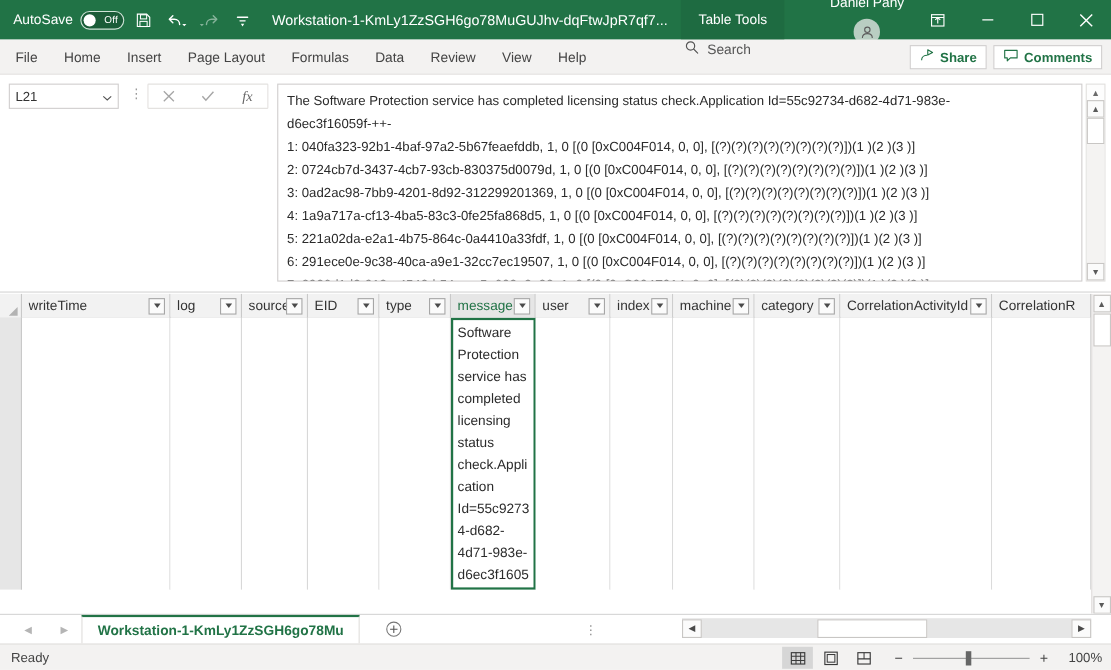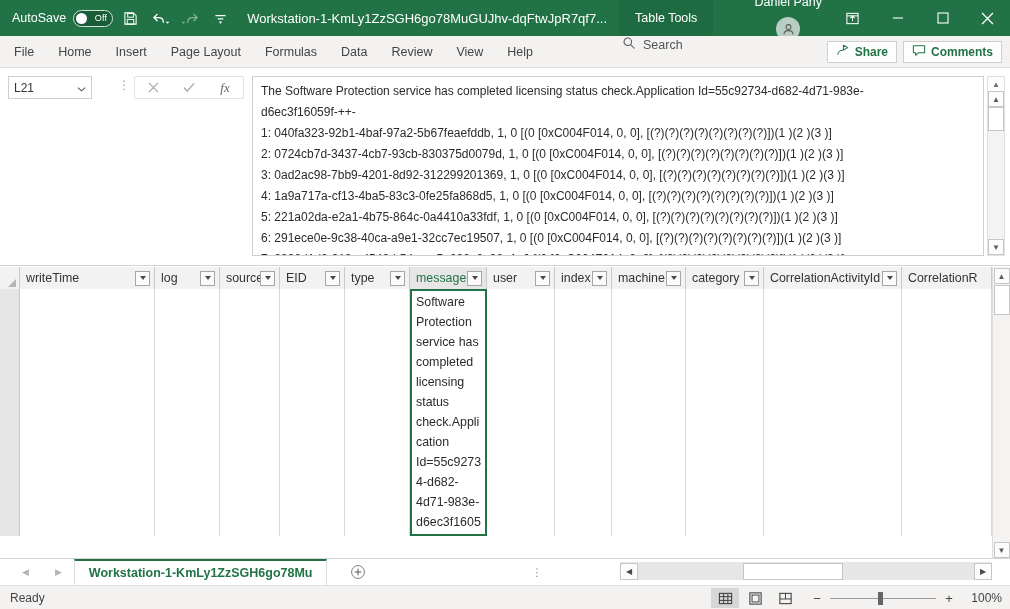--- a/index.html
+++ b/index.html
@@ -90,21 +90,21 @@
     height: 22px; padding: 0 8px; font-size: 12px; color: #217346;
     font-weight: bold; cursor: default;
   }
 
   
   .fbrow {
     position: absolute; left: 0; top: 68px; width: 1010px; height: 198px;
     background: #ffffff; border-bottom: 1px solid #d4d4d4;
   }
   .namebox {
-    position: absolute; left: 8px; top: 8px; width: 84px; height: 23px;
+    position: absolute; left: 8px; top: 8px; width: 100px; height: 23px;
     border: 1px solid #d0cece; background: #ffffff;
     display: flex; align-items: center; padding: 0 5px; font-size: 12px;
     color: #333;
   }
   .namebox .nb-arrow { margin-left: auto; }
   .nb-dots {
     position: absolute; left: 118px; top: 10px;
     font-size: 12px; color: #9a9a9a; letter-spacing: 0;
   }
   .fb-btns {

